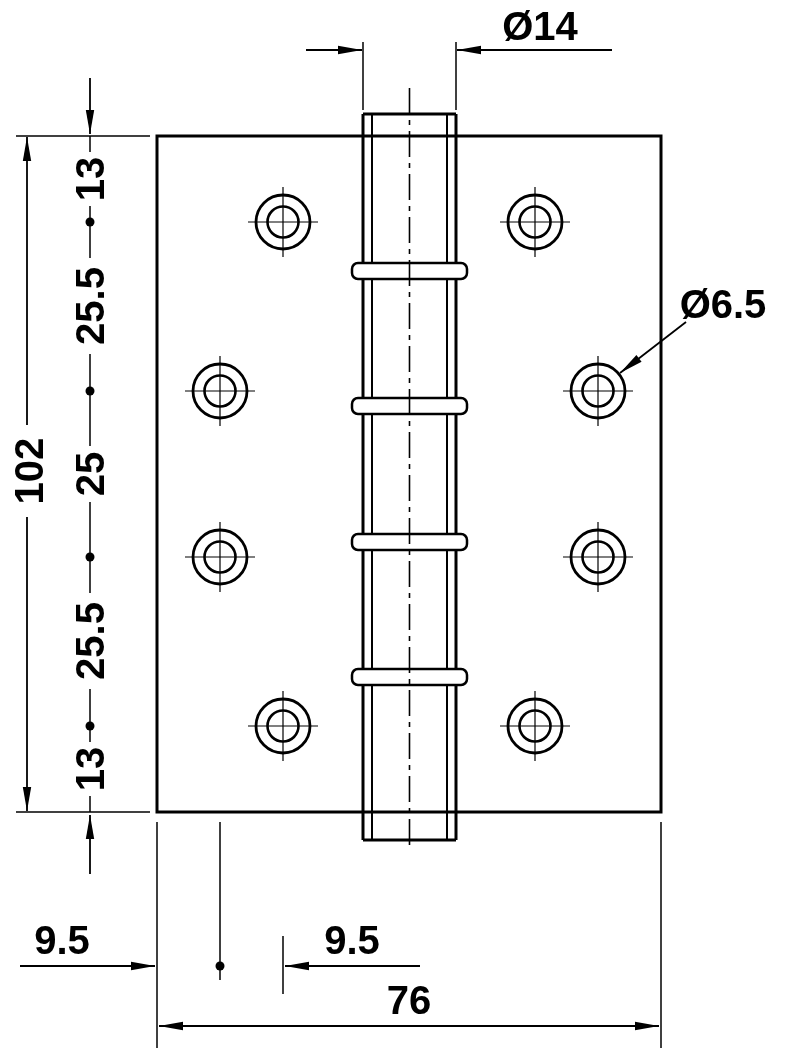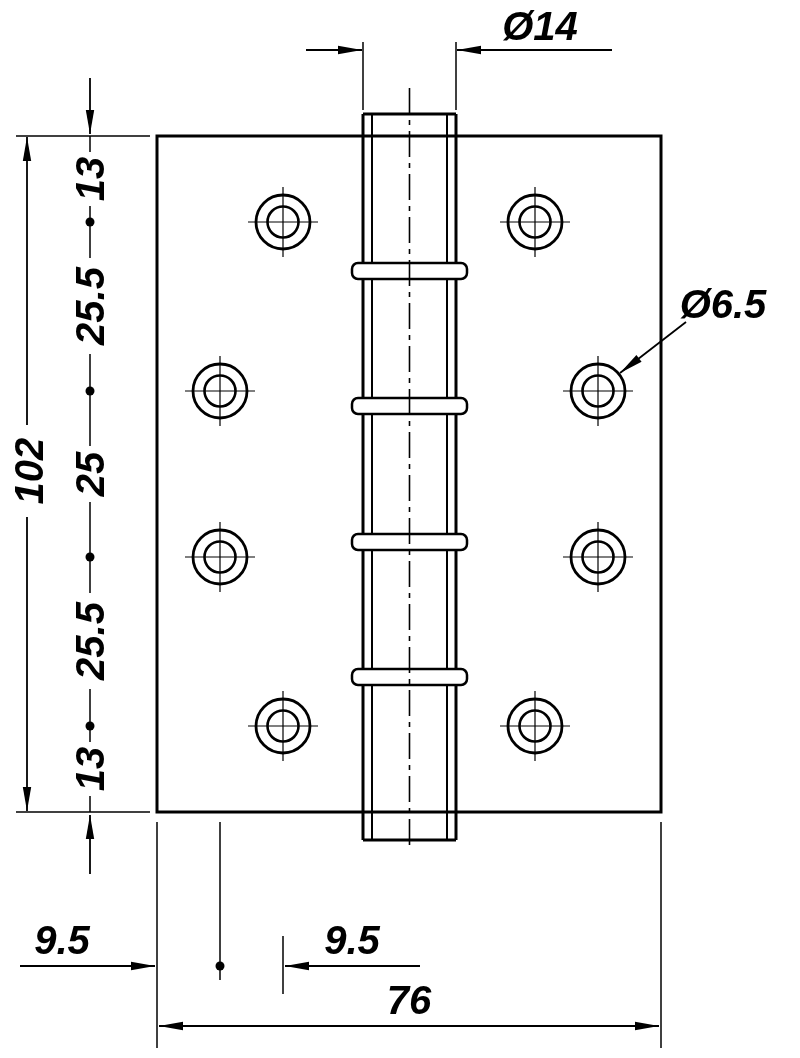--- a/index.html
+++ b/index.html
@@ -1,16 +1,16 @@
 <!DOCTYPE html>
 <html><head>
 <meta charset="utf-8">
 <style>
   html, body { margin: 0; padding: 0; background: #ffffff; }
-  .canvas-wrap { width: 800px; height: 1058px; background: #ffffff; font-style: italic; }
+  .canvas-wrap { width: 800px; height: 1058px; background: #ffffff; }
   svg { display: block; }
   .part { fill: none; stroke: #000; stroke-width: 3; }
   .part-thin { fill: none; stroke: #000; stroke-width: 2; }
   .plate { fill: #ffffff; stroke: #000; stroke-width: 3; }
   .band { fill: #ffffff; stroke: #000; stroke-width: 2.5; }
   .hole-outer { fill: #ffffff; stroke: #000; stroke-width: 2.8; }
   .hole-inner { fill: #ffffff; stroke: #000; stroke-width: 2.6; }
   .hole-cross { fill: none; stroke: #000; stroke-width: 1.2; }
   .dim { fill: none; stroke: #000; stroke-width: 1.8; }
   .dim-thin { fill: none; stroke: #000; stroke-width: 1.5; }

